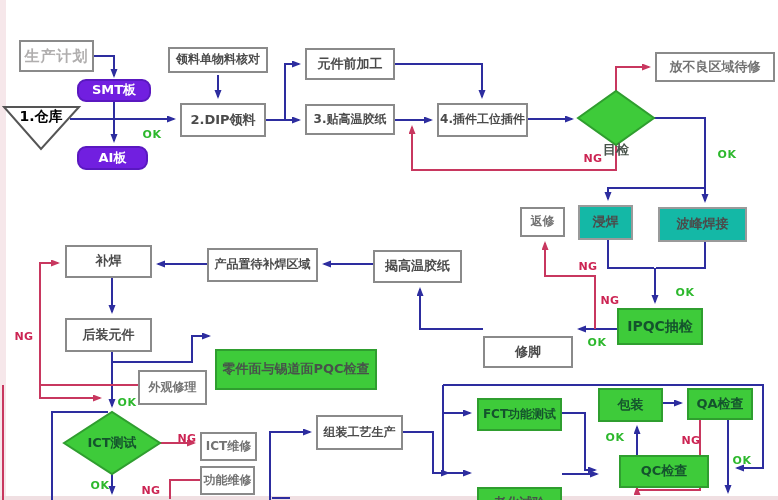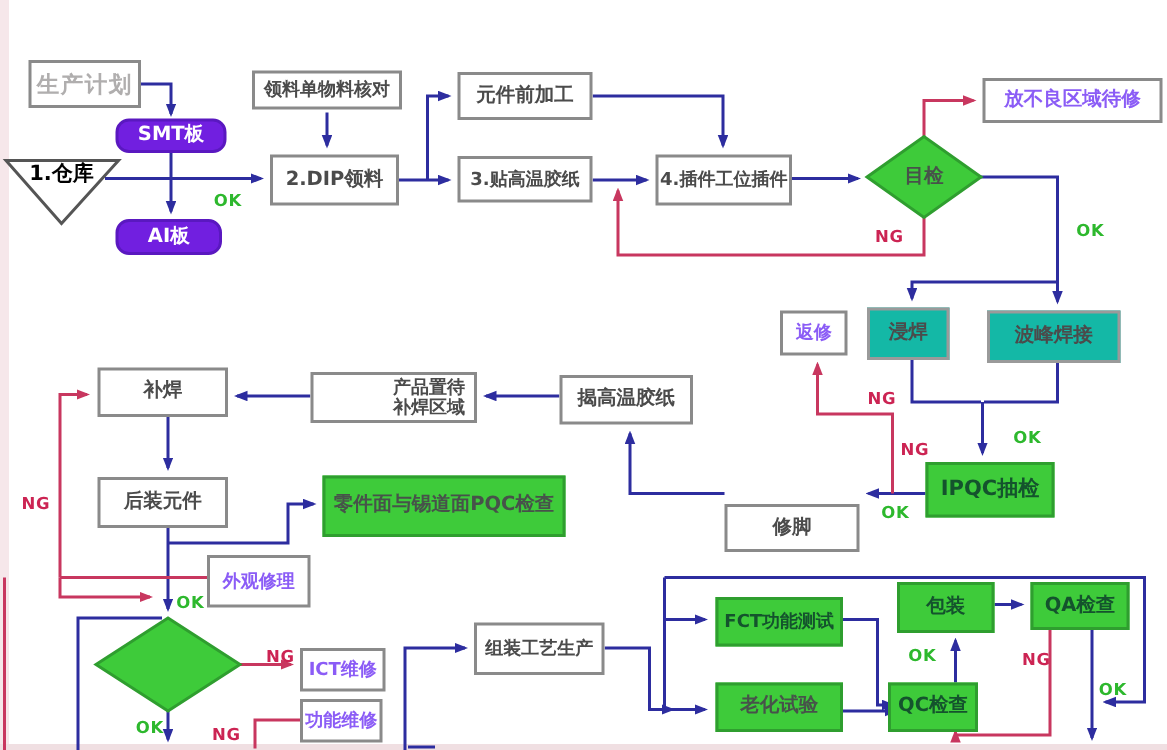--- a/index.html
+++ b/index.html
@@ -14,23 +14,23 @@
   .node{
     position:absolute;box-sizing:border-box;
     display:flex;align-items:center;justify-content:center;text-align:center;
     font-weight:bold;font-size:13px;line-height:1.1;color:#4b4b4b;padding:1px;
   }
   .box{background:#ffffff;border:2px solid #8a8a8a;}
   .green{background:#3ecb3a;border:2px solid #2f9e2f;}
   .pink{background:#14b8a6;border:2px solid #9a9a9a;}
   .purple{background:#711fe0;border:2px solid #5a18c0;border-radius:9px;color:#ffffff;}
   .shape-label{background:transparent;border:none;padding:0;}
-  .redtext{color:#8b5cf6;}
+  .redtext{color:#737373;}
   .whitetext{color:#14532d;}
-  .darkgreentext{color:#47524a;}
+  .darkgreentext{color:#47524a;margin-top:32px;}
   .fadedtext{color:#b0aeae;font-size:15px;letter-spacing:1px;}
   .blacktext{color:#000000;font-size:14px;}
   .flowlabel{
     position:absolute;transform:translate(-50%,-50%);
     font-weight:bold;font-size:11px;letter-spacing:0.5px;
   }
   .ok{color:#2db82d;}
   .ng{color:#cc2453;}
 </style>
 </head>
@@ -133,46 +133,47 @@
   <div class="node pink" style="left:578px;top:205px;width:55px;height:35px;">浸焊</div>
 
   <div class="node pink" style="left:658px;top:207px;width:89px;height:35px;">波峰焊接</div>
 
   <div class="node green whitetext" style="left:617px;top:308px;width:86px;height:37px;font-size:14px;">IPQC抽检</div>
 
   <div class="node box" style="left:483px;top:313px;width:90px;height:32px;margin-top:23px;">修脚</div>
 
   <div class="node box" style="left:373px;top:250px;width:89px;height:33px;">揭高温胶纸</div>
 
-  <div class="node box" style="left:207px;top:248px;width:111px;height:34px;font-size:12px;padding-left:48px;">产品置待补焊区域</div>
+  <div class="node box" style="left:207px;top:248px;width:111px;height:34px;font-size:12px;">产品置待补焊区域</div>
 
   <div class="node box" style="left:65px;top:245px;width:87px;height:33px;">补焊</div>
 
   <div class="node box" style="left:65px;top:318px;width:87px;height:34px;">后装元件</div>
 
   <div class="node green darkgreentext" style="left:215px;top:317px;width:162px;height:41px;">零件面与锡道面PQC检查</div>
 
   <div class="node box redtext" style="left:138px;top:370px;width:69px;height:35px;font-size:12px;">外观修理</div>
 
+  <div class="node shape-label whitetext" style="left:70px;top:431px;width:84px;height:24px;">ICT测试</div>
 
   <div class="node box redtext" style="left:200px;top:432px;width:57px;height:29px;font-size:12px;">ICT维修</div>
 
   <div class="node box redtext" style="left:200px;top:466px;width:55px;height:29px;font-size:12px;">功能维修</div>
 
   <div class="node green whitetext" style="left:477px;top:398px;width:85px;height:33px;font-size:12px;">FCT功能测试</div>
 
   <div class="node box" style="left:316px;top:415px;width:87px;height:35px;font-size:12px;">组装工艺生产</div>
 
   <div class="node green darkgreentext" style="left:477px;top:455px;width:85px;height:33px;">老化试验</div>
 
   <div class="node green whitetext" style="left:598px;top:388px;width:65px;height:34px;">包装</div>
 
   <div class="node green whitetext" style="left:687px;top:388px;width:66px;height:32px;">QA检查</div>
 
-  <div class="node green whitetext" style="left:592px;top:455px;width:60px;height:33px;">QC检查</div>
+  <div class="node green whitetext" style="left:619px;top:455px;width:90px;height:33px;">QC检查</div>
 
   <span class="flowlabel ok" style="left:152px;top:134px;">OK</span>
   <span class="flowlabel ok" style="left:727px;top:154px;">OK</span>
   <span class="flowlabel ng" style="left:593px;top:158px;">NG</span>
   <span class="flowlabel ng" style="left:588px;top:266px;">NG</span>
   <span class="flowlabel ng" style="left:610px;top:300px;">NG</span>
   <span class="flowlabel ok" style="left:685px;top:292px;">OK</span>
   <span class="flowlabel ok" style="left:597px;top:342px;">OK</span>
   <span class="flowlabel ng" style="left:24px;top:336px;">NG</span>
   <span class="flowlabel ok" style="left:127px;top:402px;">OK</span>

